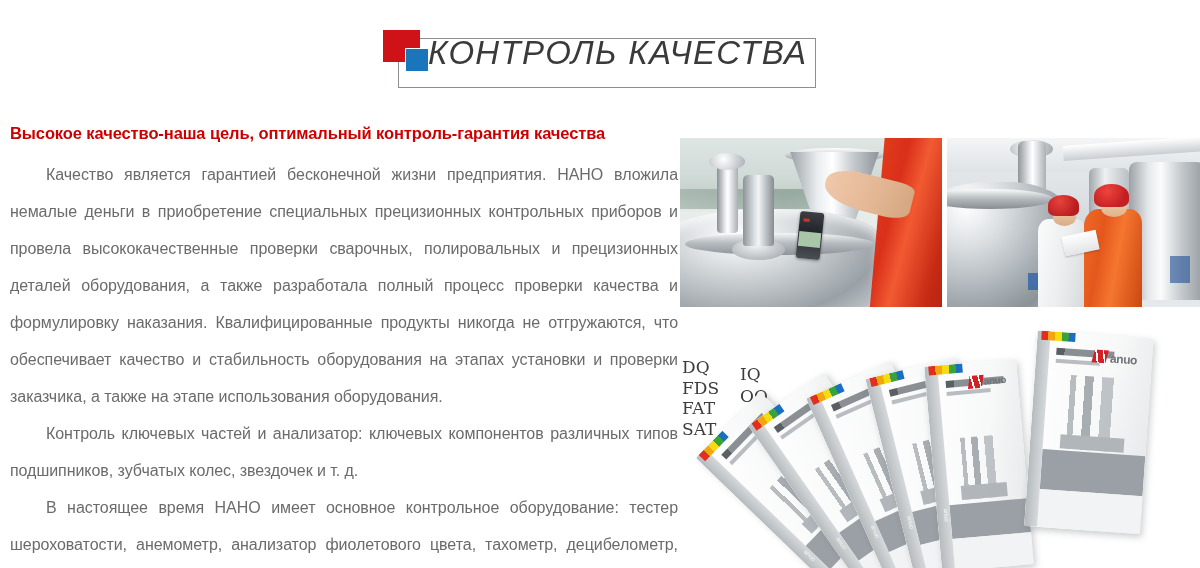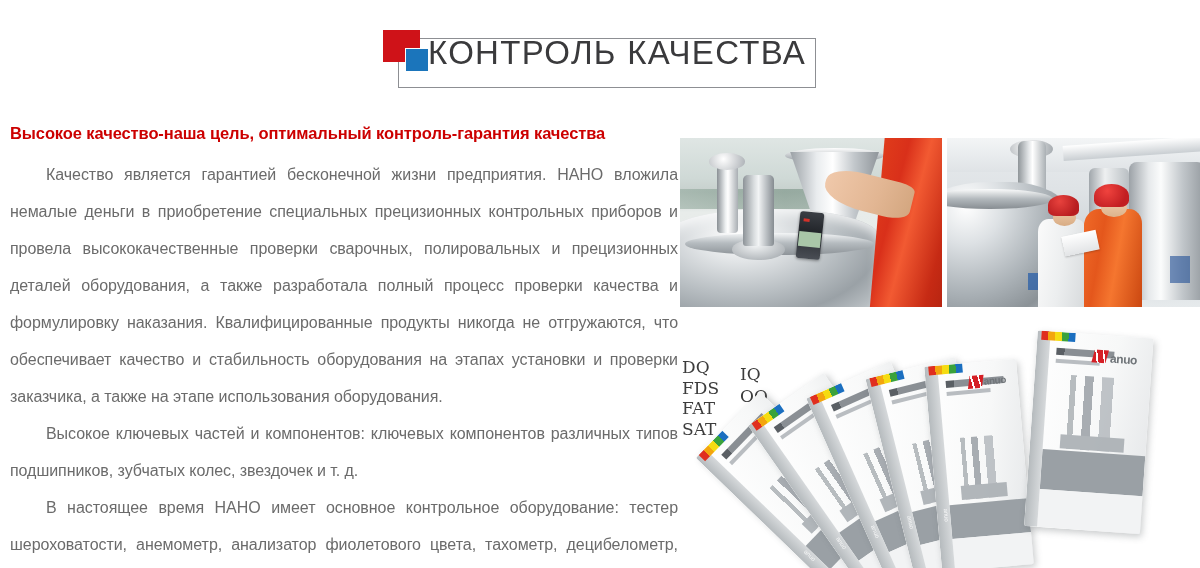--- a/index.html
+++ b/index.html
@@ -32,20 +32,21 @@
     position: absolute;
     left: 428px; top: 31px;
     width: 400px;
     font-size: 33px;
     letter-spacing: 1.3px;
     color: #3a3a3c;
     font-weight: 400;
     white-space: nowrap;
     line-height: 44px;
     font-family: "Liberation Sans", sans-serif;
+    font-style: italic;
   }
   #logo-mark {
     position: absolute;
     left: 383px; top: 30px;
     width: 46px; height: 43px;
   }
   #logo-red {
     position: absolute;
     left: 0; top: 0;
     width: 37px; height: 32px;
@@ -414,21 +415,21 @@
 
   <div id="title-text">КОНТРОЛЬ КАЧЕСТВА</div>
 </div>
 
 <div id="text-column">
 
   <div id="lead-heading">Высокое качество-наша цель, оптимальный контроль-гарантия качества</div>
 
   <p class="body-para">Качество является гарантией бесконечной жизни предприятия. НАНО вложила немалые деньги в приобретение специальных прецизионных контрольных приборов и провела высококачественные проверки сварочных, полировальных и прецизионных деталей оборудования, а также разработала полный процесс проверки качества и формулировку наказания. Квалифицированные продукты никогда не отгружаются, что обеспечивает качество и стабильность оборудования на этапах установки и проверки заказчика, а также на этапе использования оборудования.</p>
 
-  <p class="body-para">Высокое ключевых частей и компонентов: ключевых компонентов различных типов подшипников, зубчатых колес, звездочек и т. д.</p>
+  <p class="body-para">Контроль ключевых частей и анализатор: ключевых компонентов различных типов подшипников, зубчатых колес, звездочек и т. д.</p>
 
   <p class="body-para">В настоящее время НАНО имеет основное контрольное оборудование: тестер шероховатости, анемометр, анализатор фиолетового цвета, тахометр, децибелометр, инфракрасный термометр, тестер твердости, детектор материала и т. д.</p>
 </div>
 
 <div id="photo-row">
 
   <div class="photo" id="photo-inspection-device">
     <div class="p1-bg"></div>
     <div class="p1-floor"></div>
     <div class="p1-greenline"></div>

